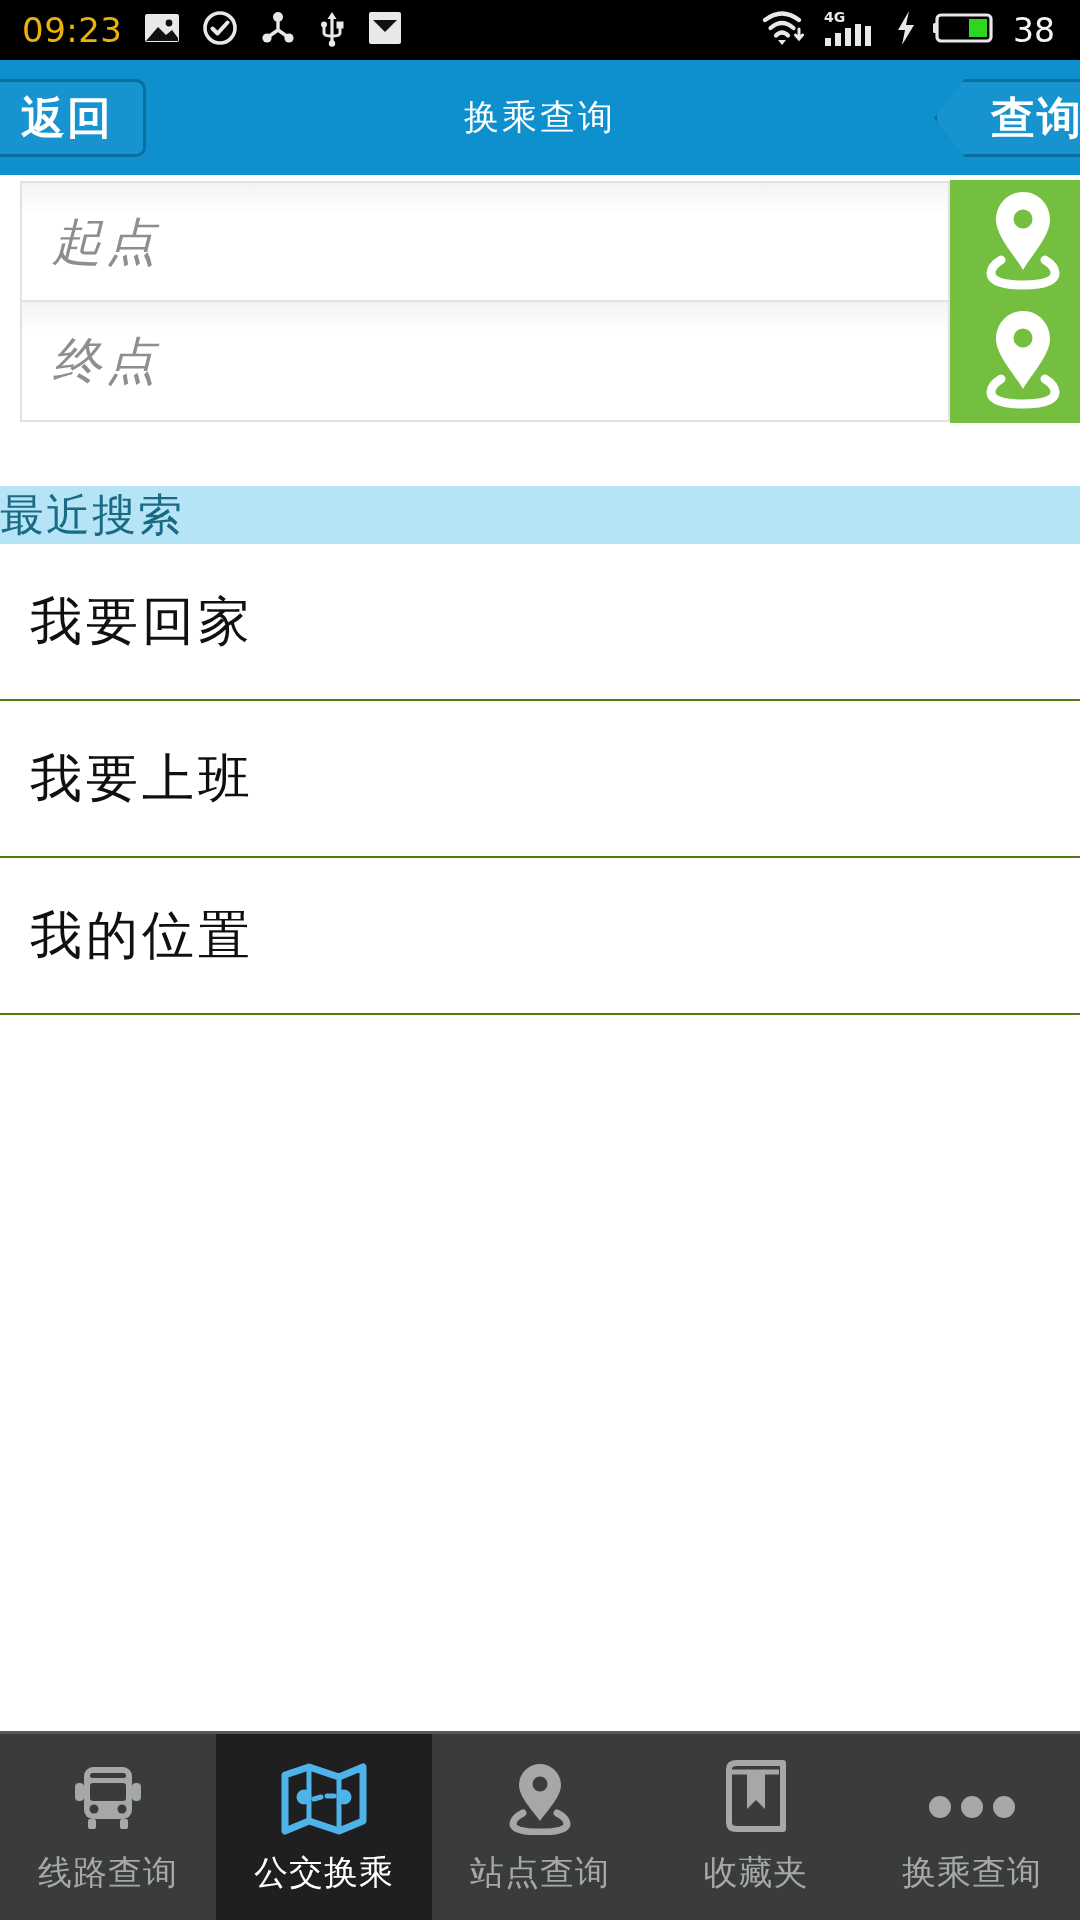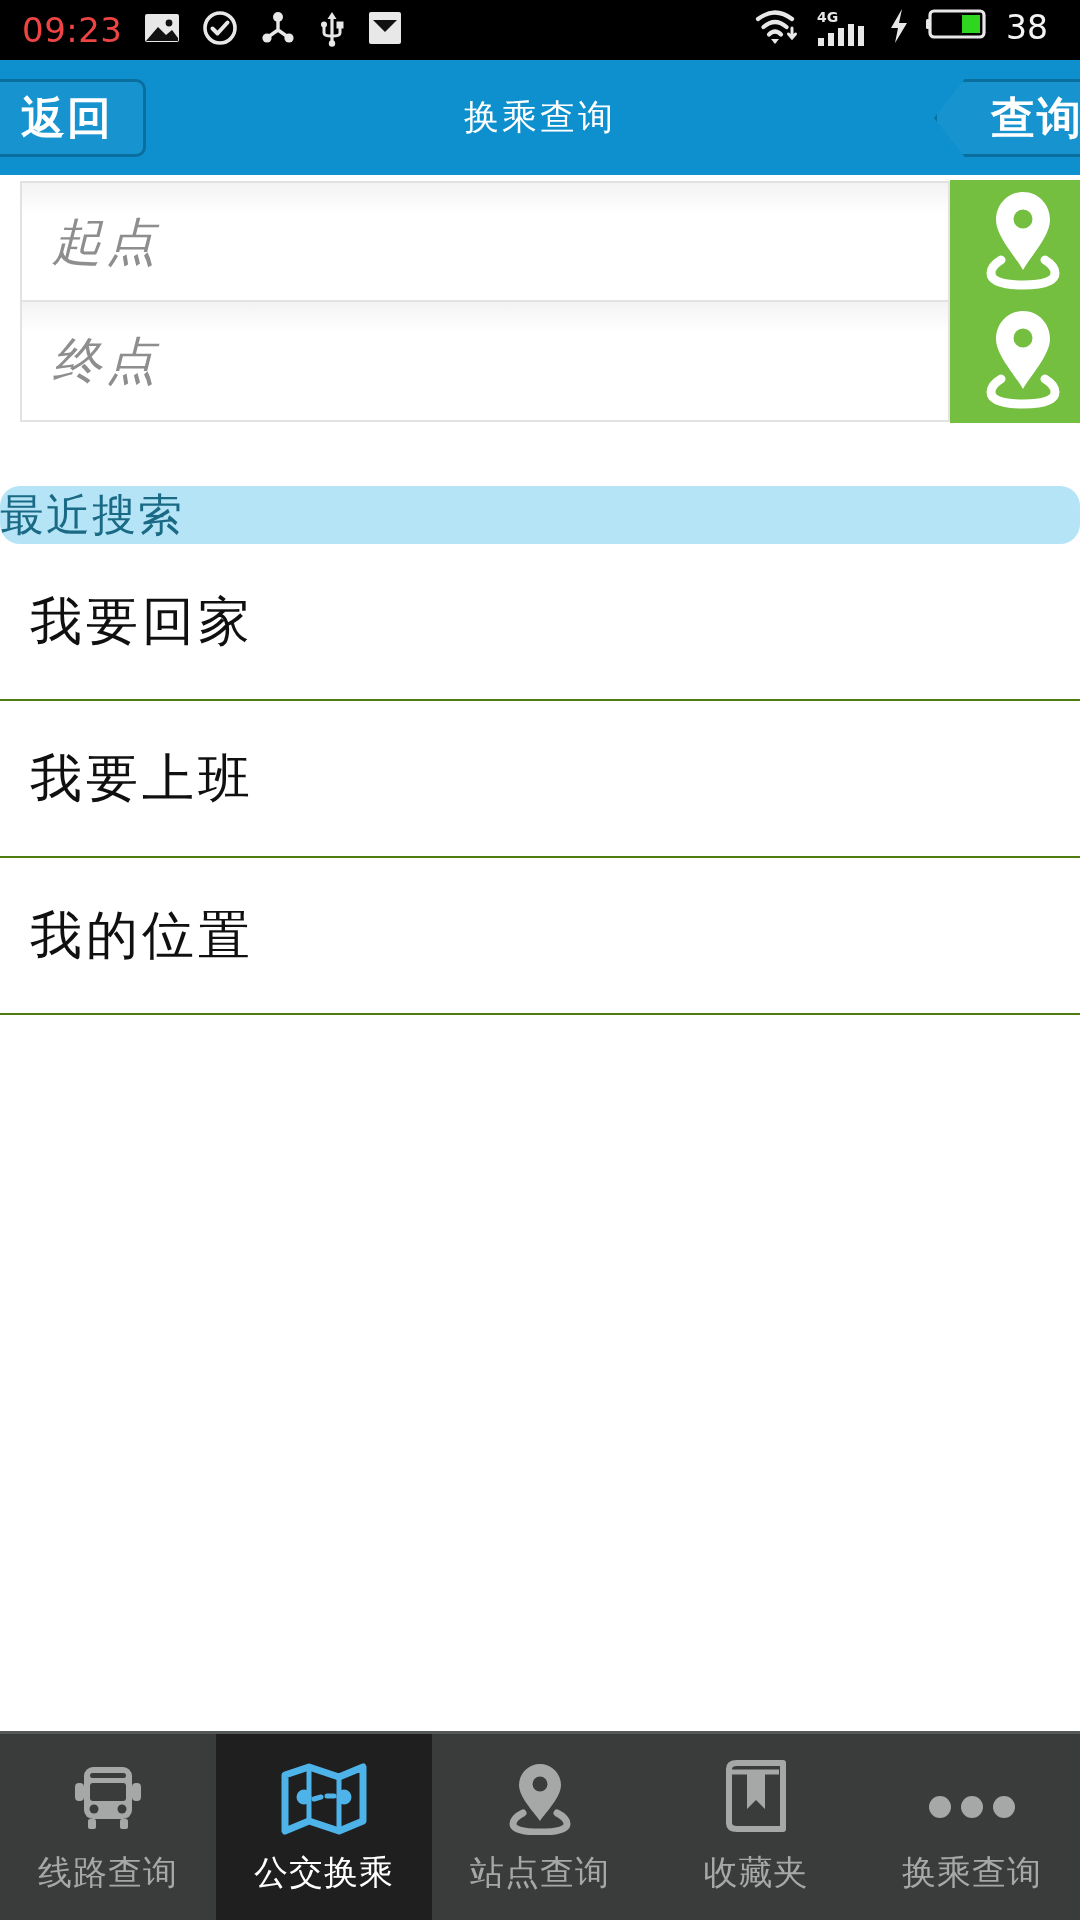--- a/index.html
+++ b/index.html
@@ -11,23 +11,23 @@
     overflow:hidden;
   }
 
   
   #status-bar{
     position:absolute; left:0; top:0; width:1080px; height:60px;
     background:#000000;
     display:flex; align-items:center;
   }
   #status-left{ display:flex; align-items:center; padding-left:22px; gap:22px; }
-  #status-right{ margin-left:auto; display:flex; align-items:flex-start; padding-right:32px; gap:16px; }
+  #status-right{ margin-left:auto; display:flex; align-items:center; padding-right:25px; gap:16px; }
   .sb-clock{
-    color:#ef4444; font-size:34px; letter-spacing:0.5px;
+    color:#eab308; font-size:34px; letter-spacing:0.5px;
     font-family:"DejaVu Sans","Liberation Sans",sans-serif;
   }
   .sb-ico{ display:block; }
   .sb-batt-num{ color:#f4f4f4; font-size:33px; margin-left:2px; }
 
   
   #header-bar{
     position:absolute; left:0; top:60px; width:1080px; height:115px;
     background:#0d90cd;
   }
@@ -81,21 +81,21 @@
   .loc-btn{
     position:absolute; left:935px; top:5px; width:145px; height:124px;
     background:#74bf3f;
     display:flex; align-items:center; justify-content:center;
   }
 
   
   #recent-header{
     position:absolute; left:0; top:486px; width:1080px; height:58px;
     background:#b6e4f7;
-    display:flex; align-items:center;border-radius:20px;
+    display:flex; align-items:center;
   }
   #recent-header .lbl{
     color:#1a6a86; font-size:44px; letter-spacing:2px; padding-left:0px;
   }
 
   
   #recent-list{
     position:absolute; left:0; top:544px; width:1080px;
   }
   .recent-item{

